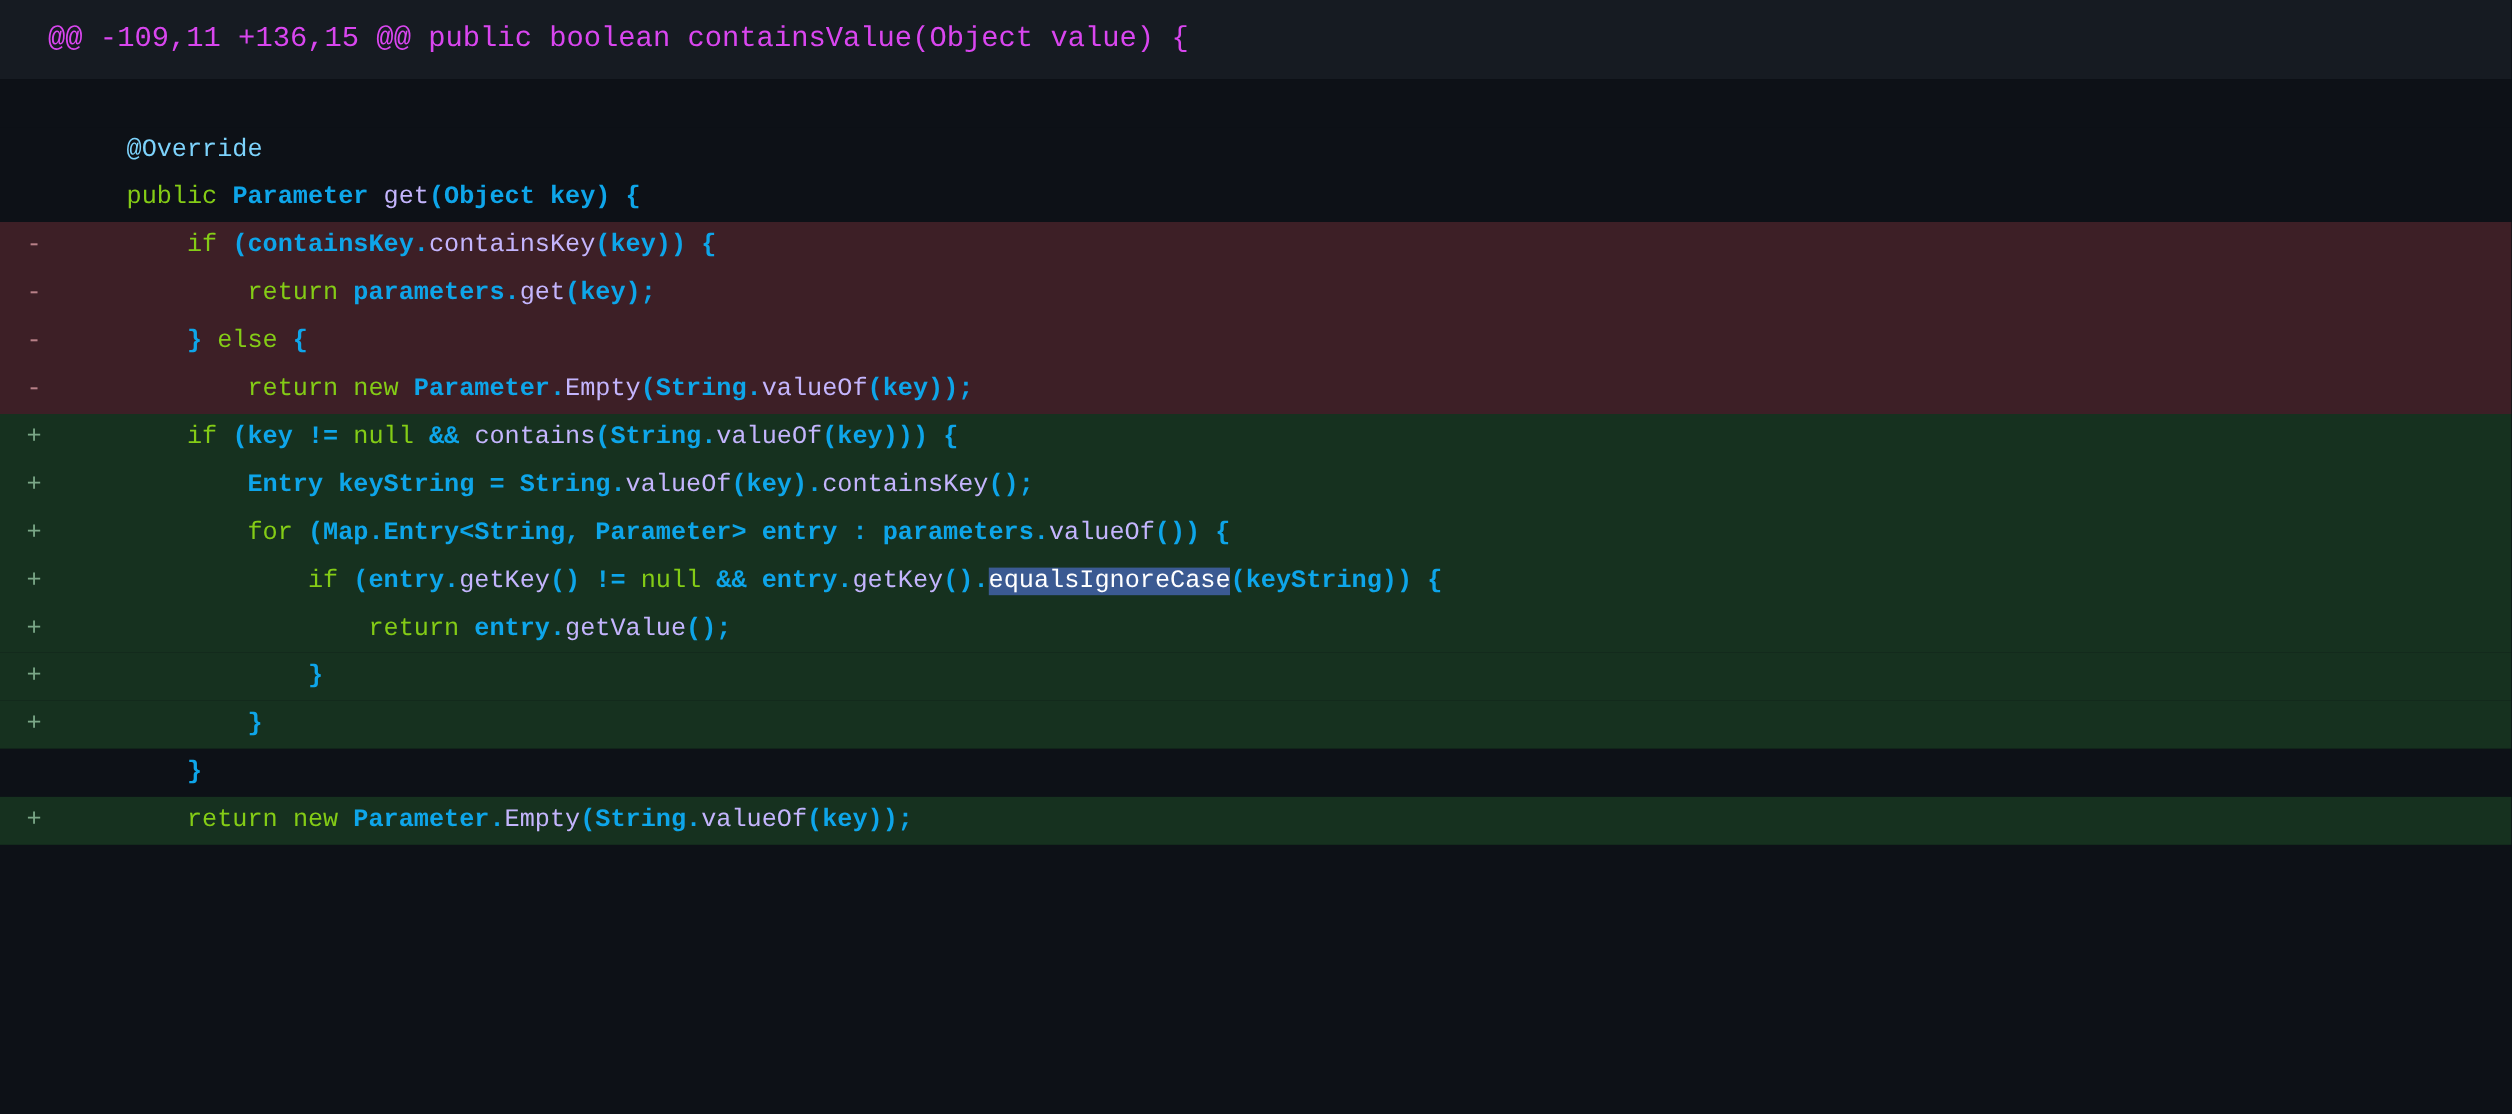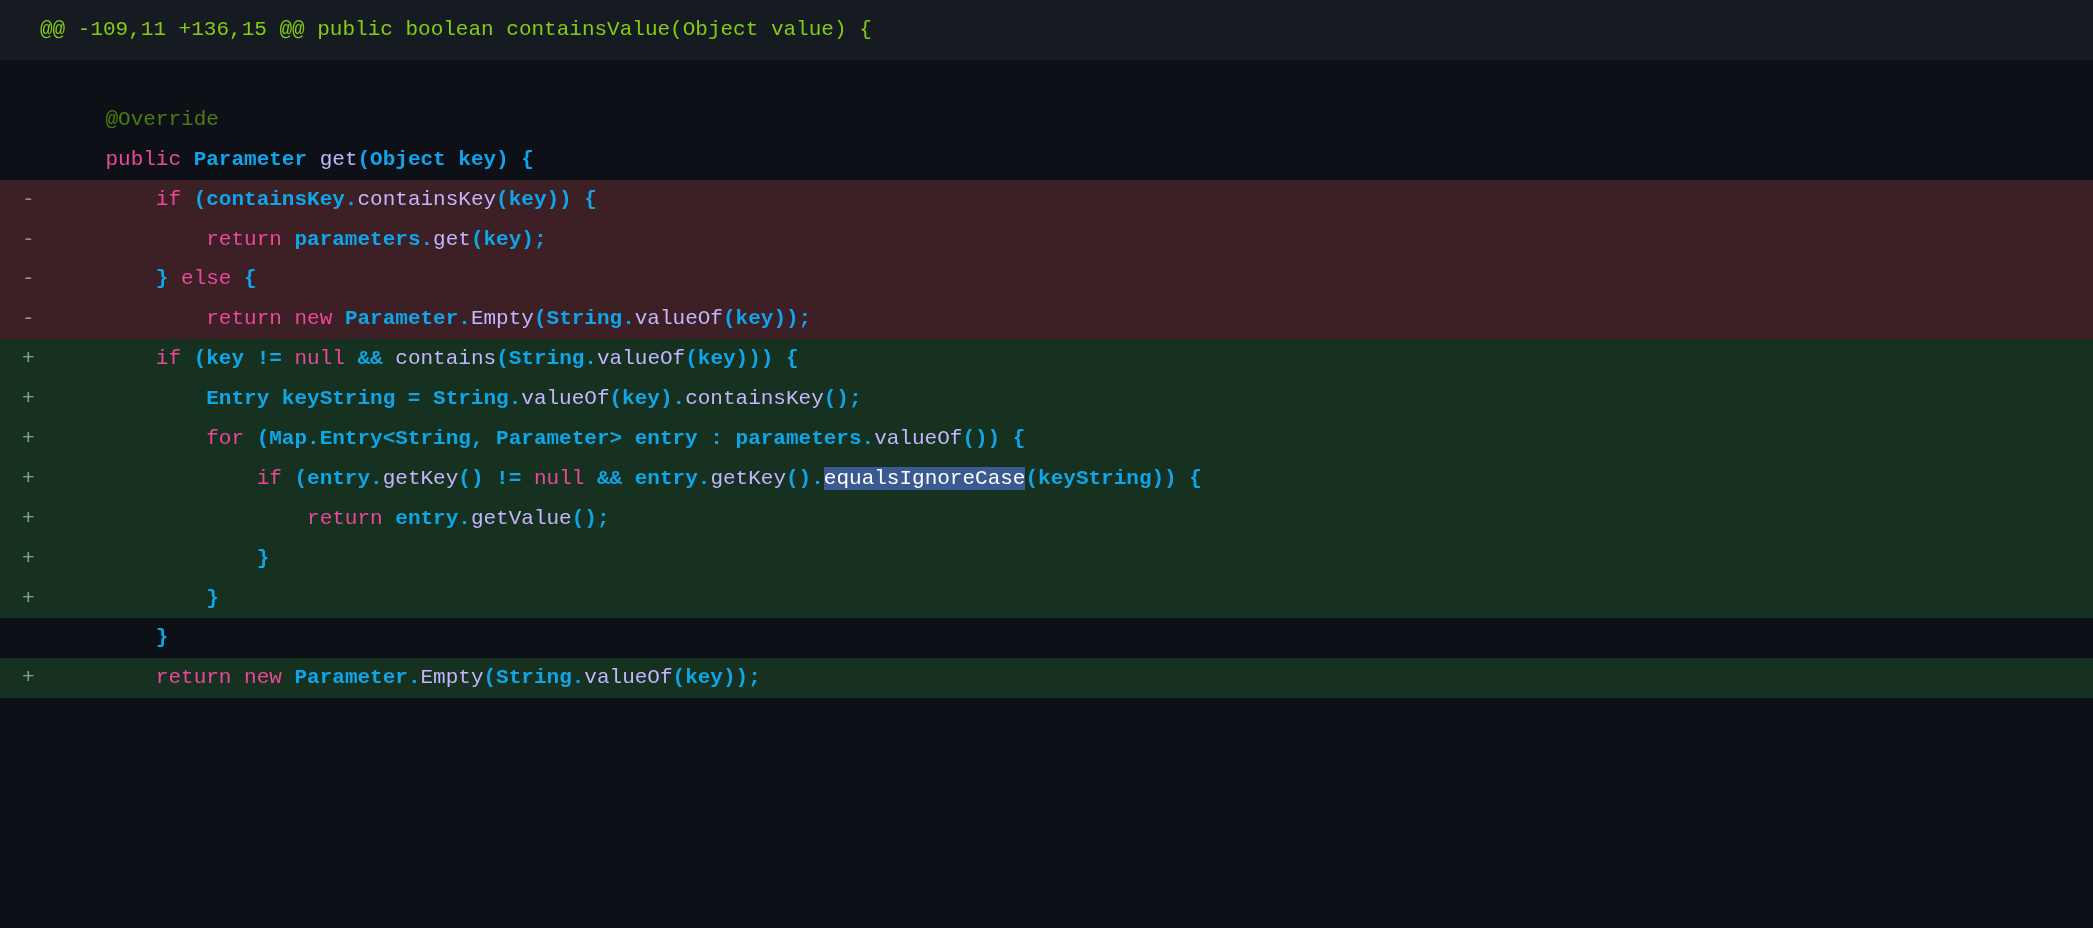--- a/index.html
+++ b/index.html
@@ -11,24 +11,24 @@
     font-size: 21px;
     line-height: 1.9;
     color: #c9d1d9;
     overflow-x: auto;
   }
   .diff-container {
     width: 100%;
   }
   .hunk-header {
     background: #161b22;
-    color: #84cc16;
+    color: #d946ef;
     padding: 10px 6px 10px 40px;
     white-space: pre-wrap;
-    font-size: 21px;
+    font-size: 24px;
   }
   .blank-row {
     background: #0d1117;
     height: 40px;
   }
   .line {
     display: flex;
     align-items: stretch;
     white-space: pre;
   }
@@ -45,22 +45,22 @@
     padding-left: 0;
   }
   .ctx { background: #0d1117; }
   .del { background: #3d1f26; }
   .add { background: #16311f; }
   .ctx .gutter { color: #6e7681; }
   .del .gutter { color: #b98088; }
   .add .gutter { color: #7aa787; }
 
   
-  .t-annot   { color: #4d7c0f; }   
-  .t-kw      { color: #ec4899; text-align: center; }   
+  .t-annot   { color: #7dd3fc; }   
+  .t-kw      { color: #84cc16; text-align: center; }   
   .t-fn      { color: #c4b5fd; }   
   .t-plain   { color: #0ea5e9; font-weight: bold; }
   .t-hl      { background: #3b5a92; color: #ffffff; }
 </style>
 </head>
 <body>
 
 <div class="diff-container">
   <div class="hunk-header">@@ -109,11 +136,15 @@ public boolean containsValue(Object value) {</div>
   <div class="blank-row"></div>

